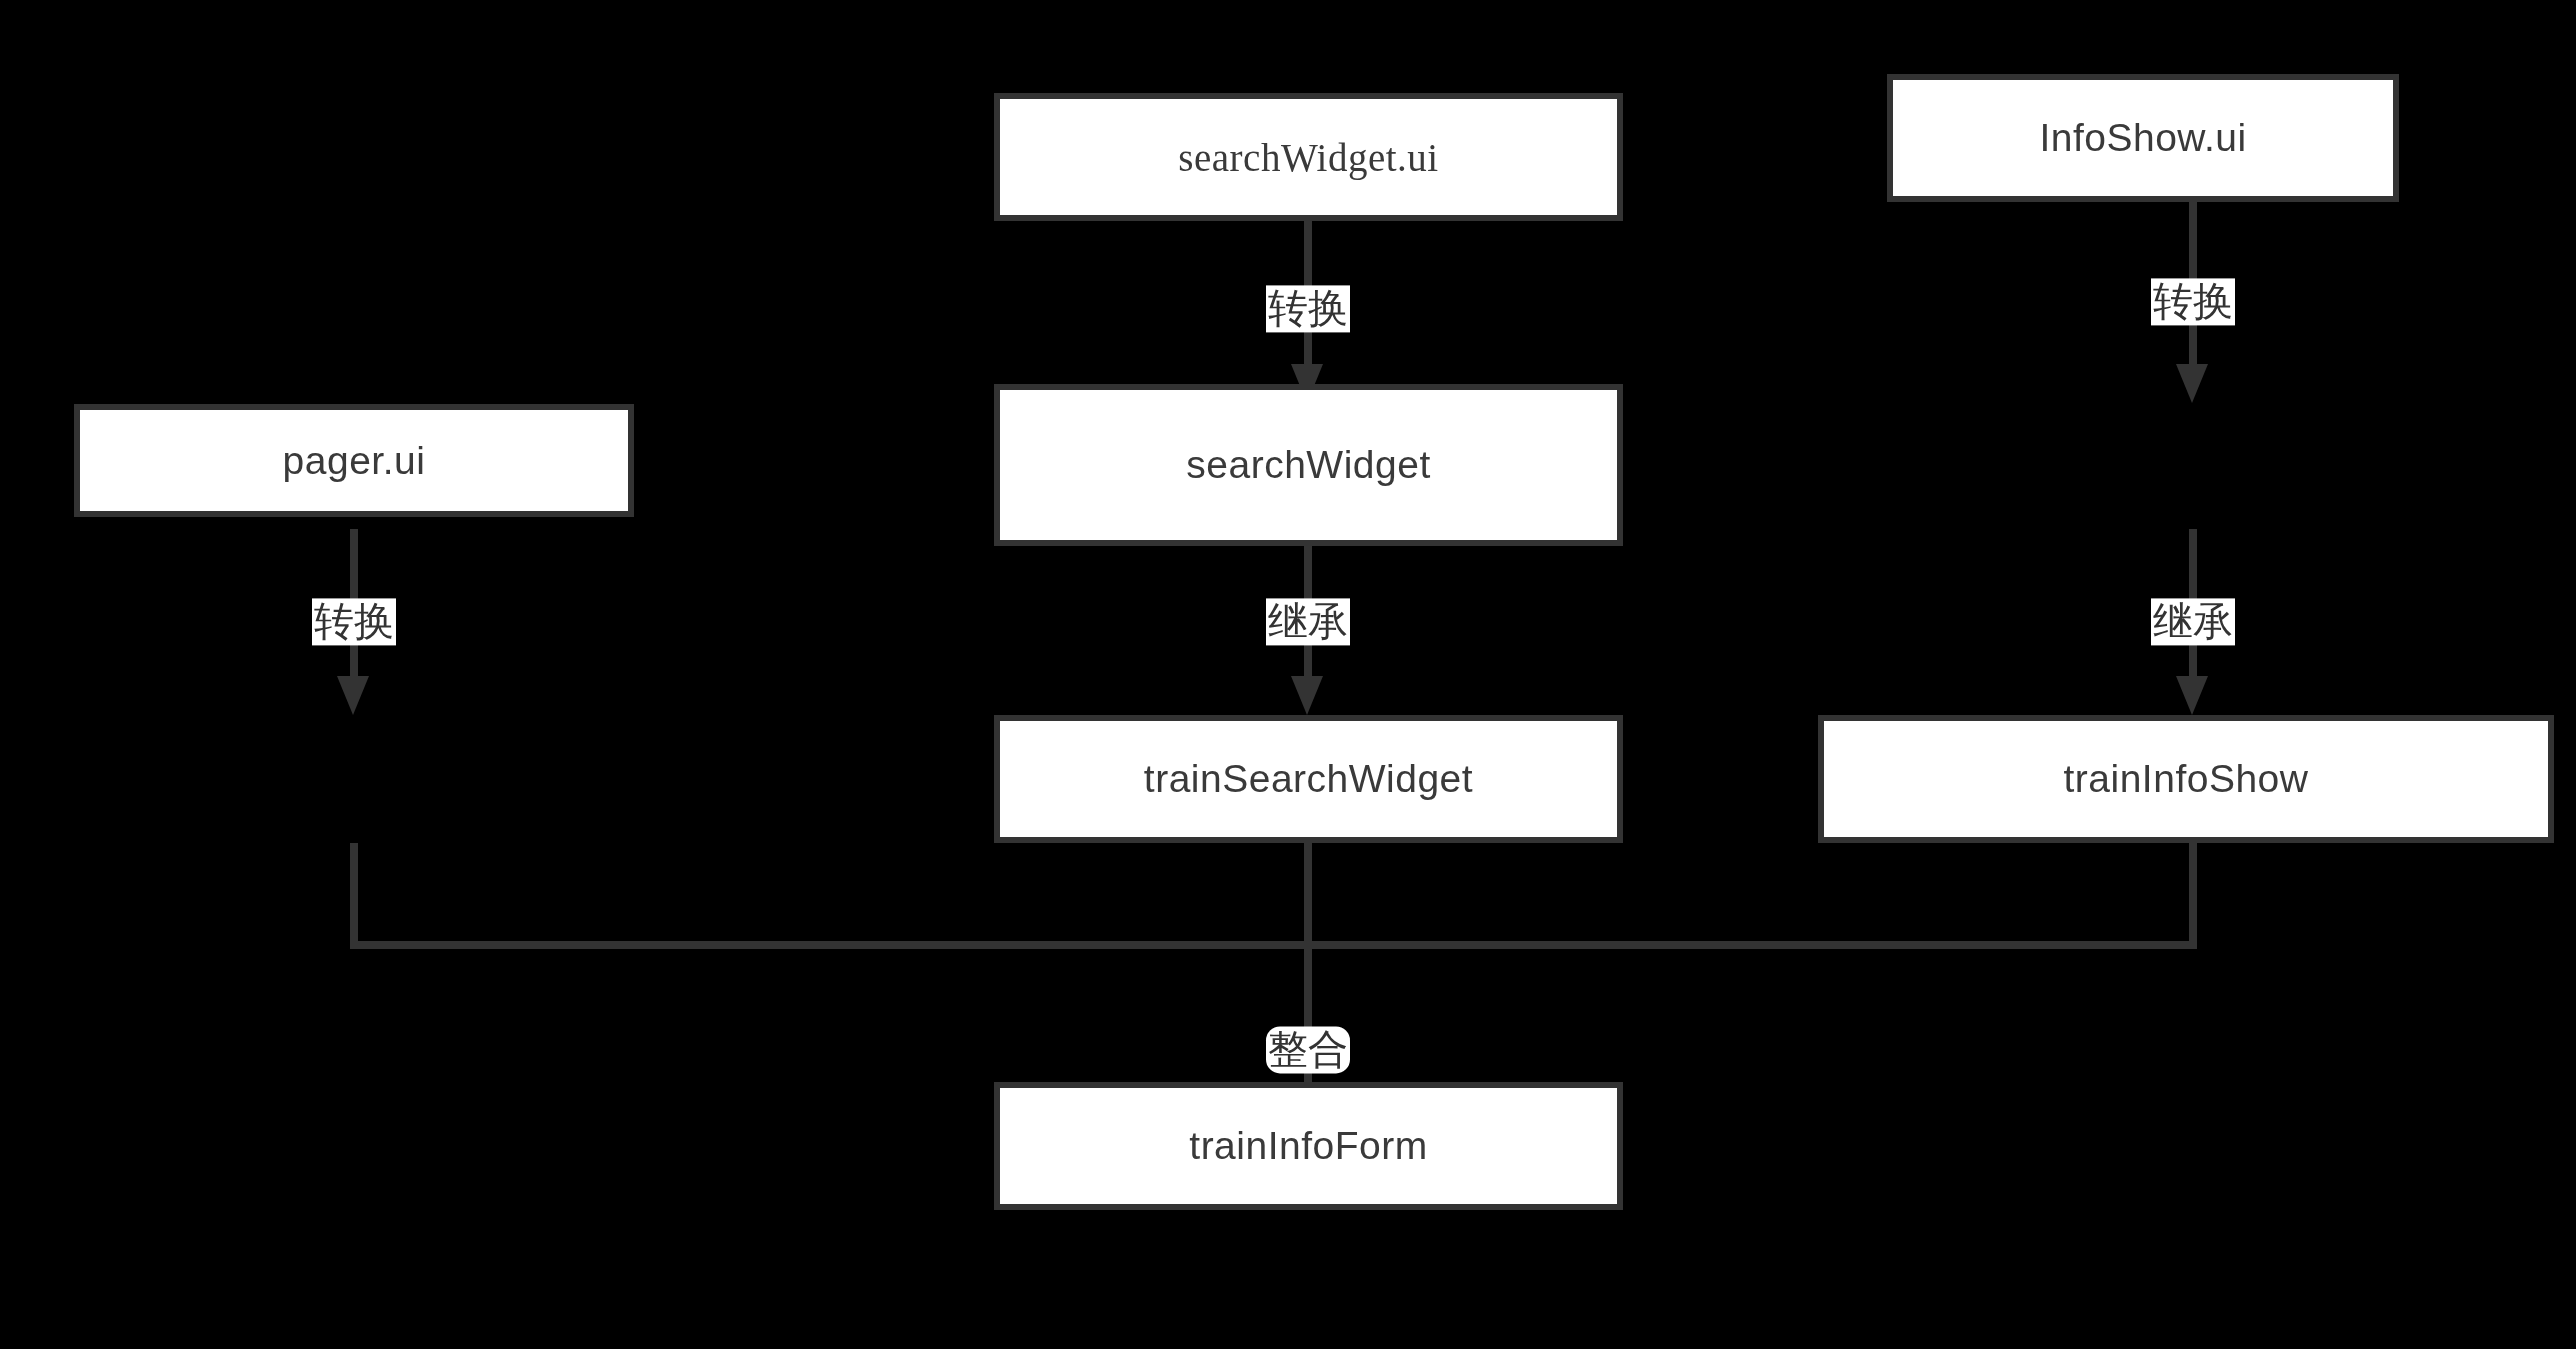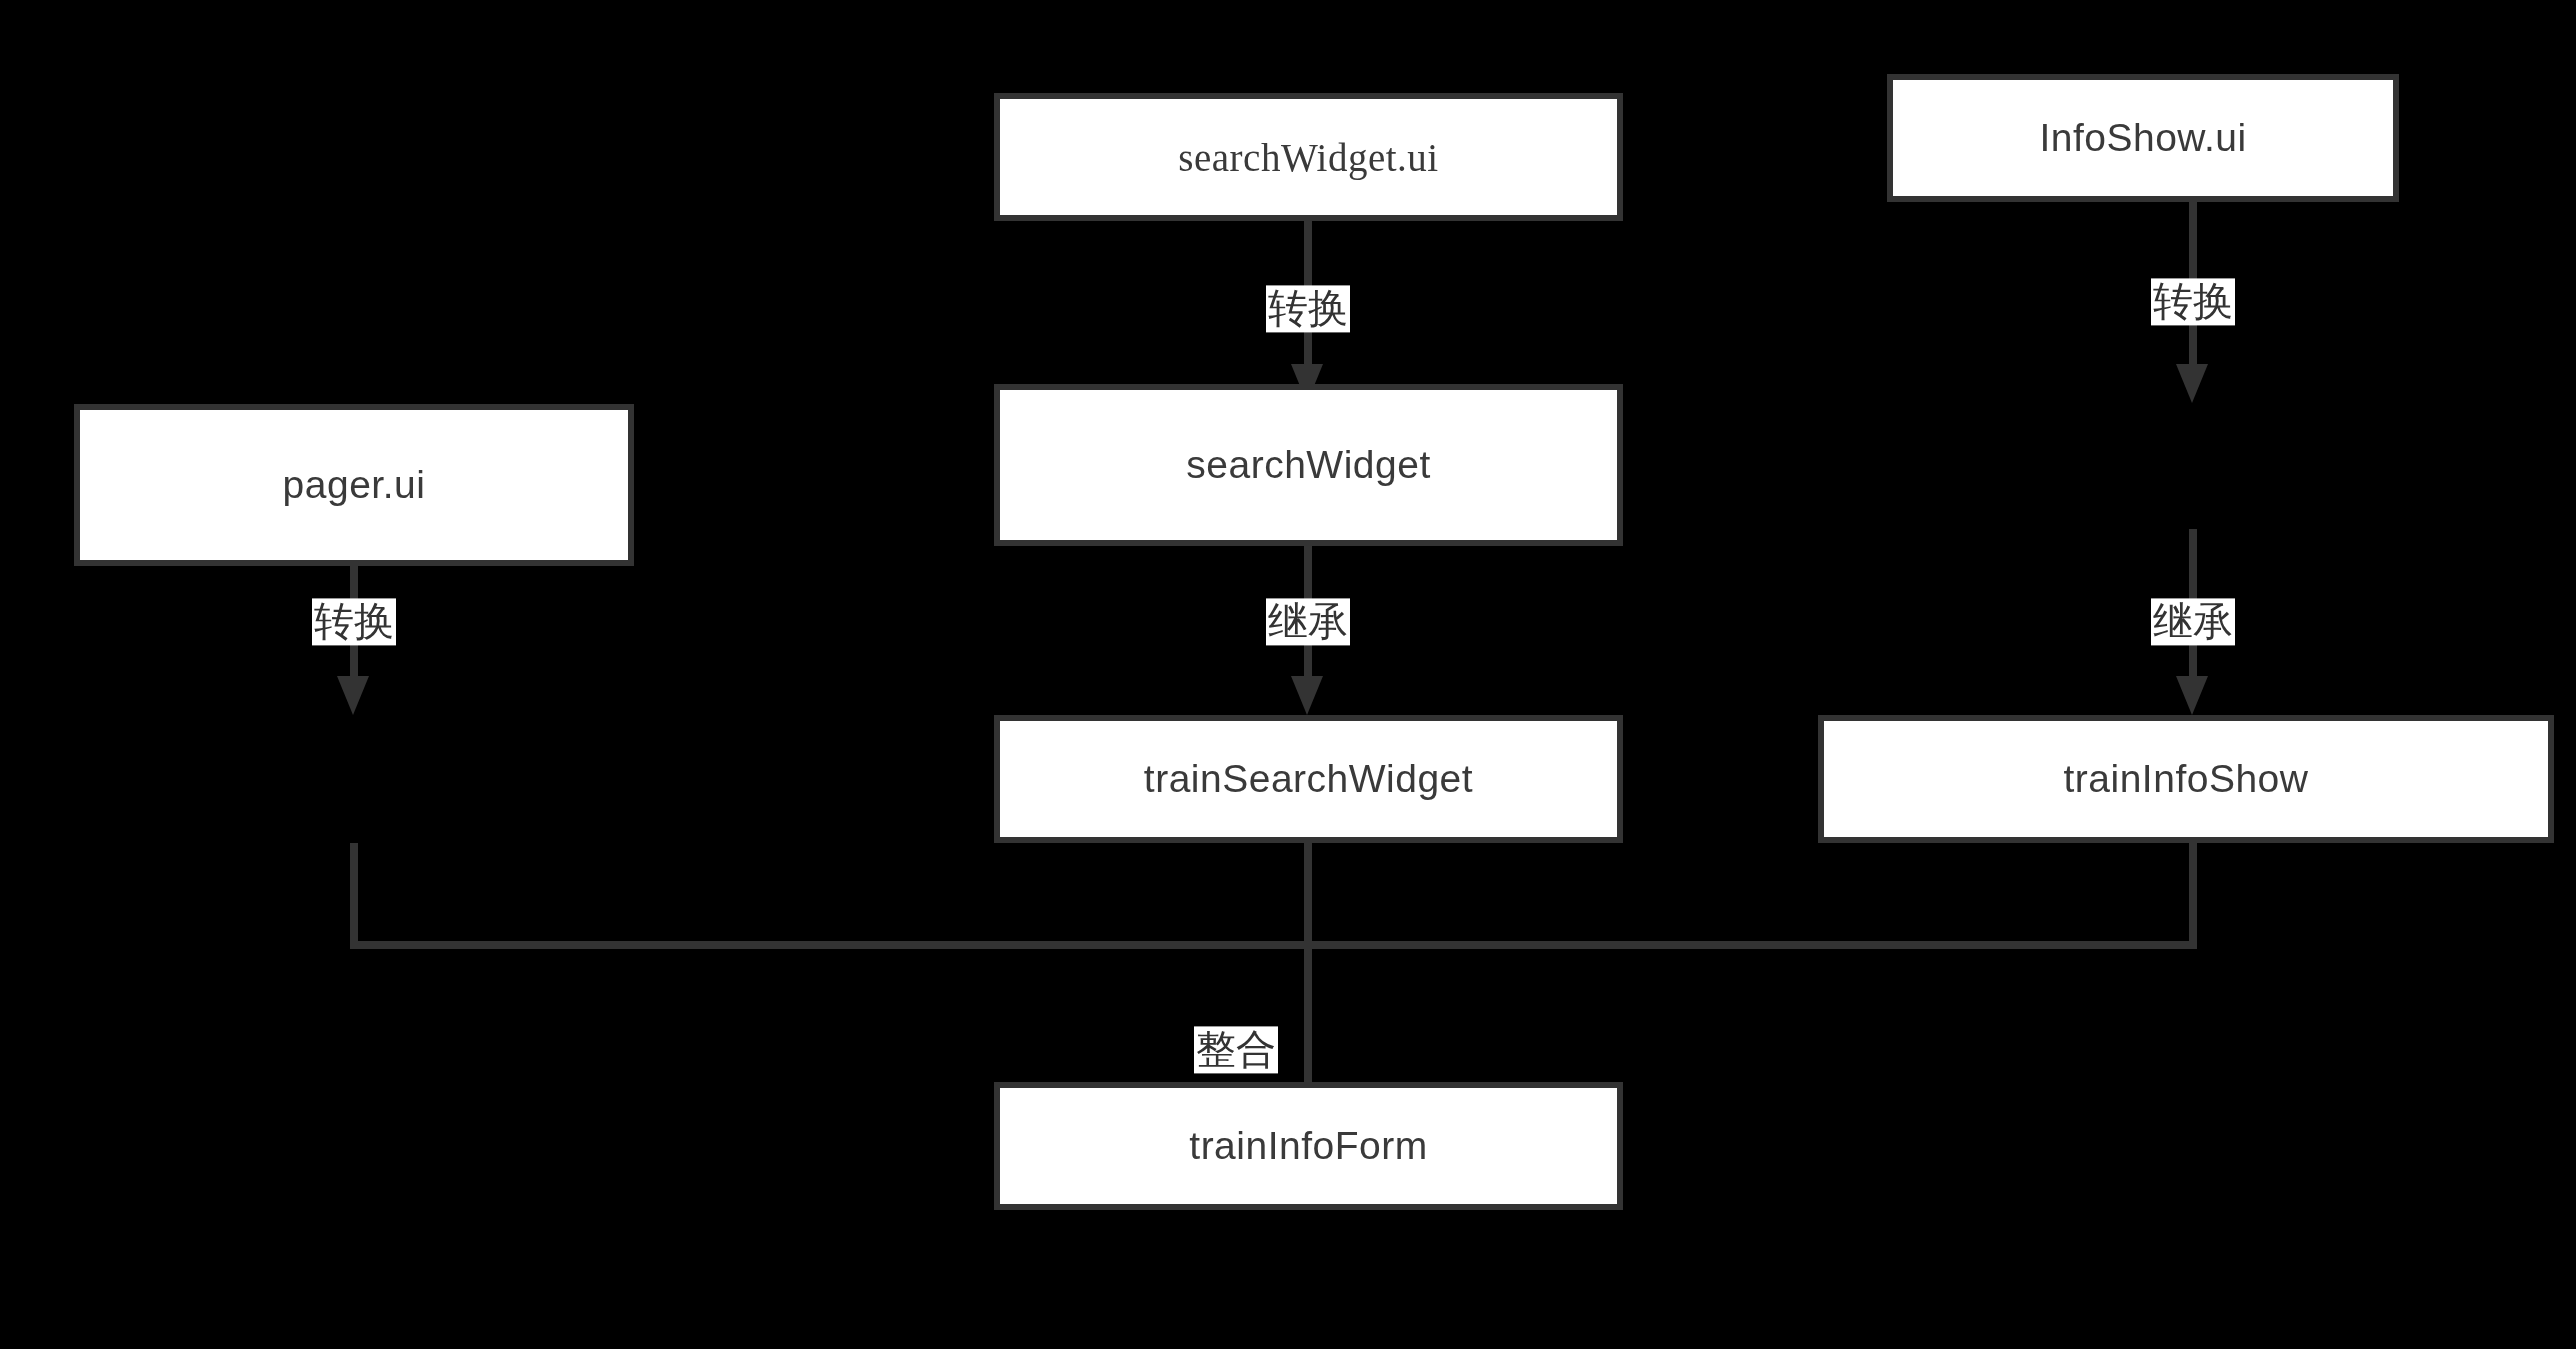--- a/index.html
+++ b/index.html
@@ -85,32 +85,32 @@
     <div class="arrow-down" style="left:2176px;top:676px;"></div>
     <span class="edge-label" style="left:2193px;top:622px;">继承</span>
   </div>
 
   <div>
     <div class="seg" style="left:350px;top:843px;width:7.9px;height:106px;"></div>
     <div class="seg" style="left:2189px;top:843px;width:7.9px;height:106px;"></div>
     <div class="seg" style="left:350px;top:941px;width:1847px;height:7.9px;"></div>
     <div class="seg" style="left:1304px;top:843px;width:7.9px;height:272px;"></div>
     <div class="arrow-down" style="left:1291px;top:1111px;"></div>
-    <span class="edge-label" style="left:1236px;top:1050px;">整合</span>
+    <span class="edge-label" style="left:1308px;top:1050px;border-radius:14px;">整合</span>
   </div>
 
   <div class="node" style="left:994px;top:93px;width:629px;height:128px;font-family:Liberation Serif, serif;">
     <span>searchWidget.ui</span>
   </div>
 
   <div class="node" style="left:1887px;top:74px;width:512px;height:128px;">
     <span>InfoShow.ui</span>
   </div>
 
-  <div class="node" style="left:74px;top:404px;width:560px;height:162px;">
+  <div class="node" style="left:74px;top:404px;width:560px;height:113px;">
     <span>pager.ui</span>
   </div>
 
   <div class="node" style="left:994px;top:384px;width:629px;height:162px;">
     <span>searchWidget</span>
   </div>
 
 
 
   <div class="node" style="left:994px;top:715px;width:629px;height:128px;">

